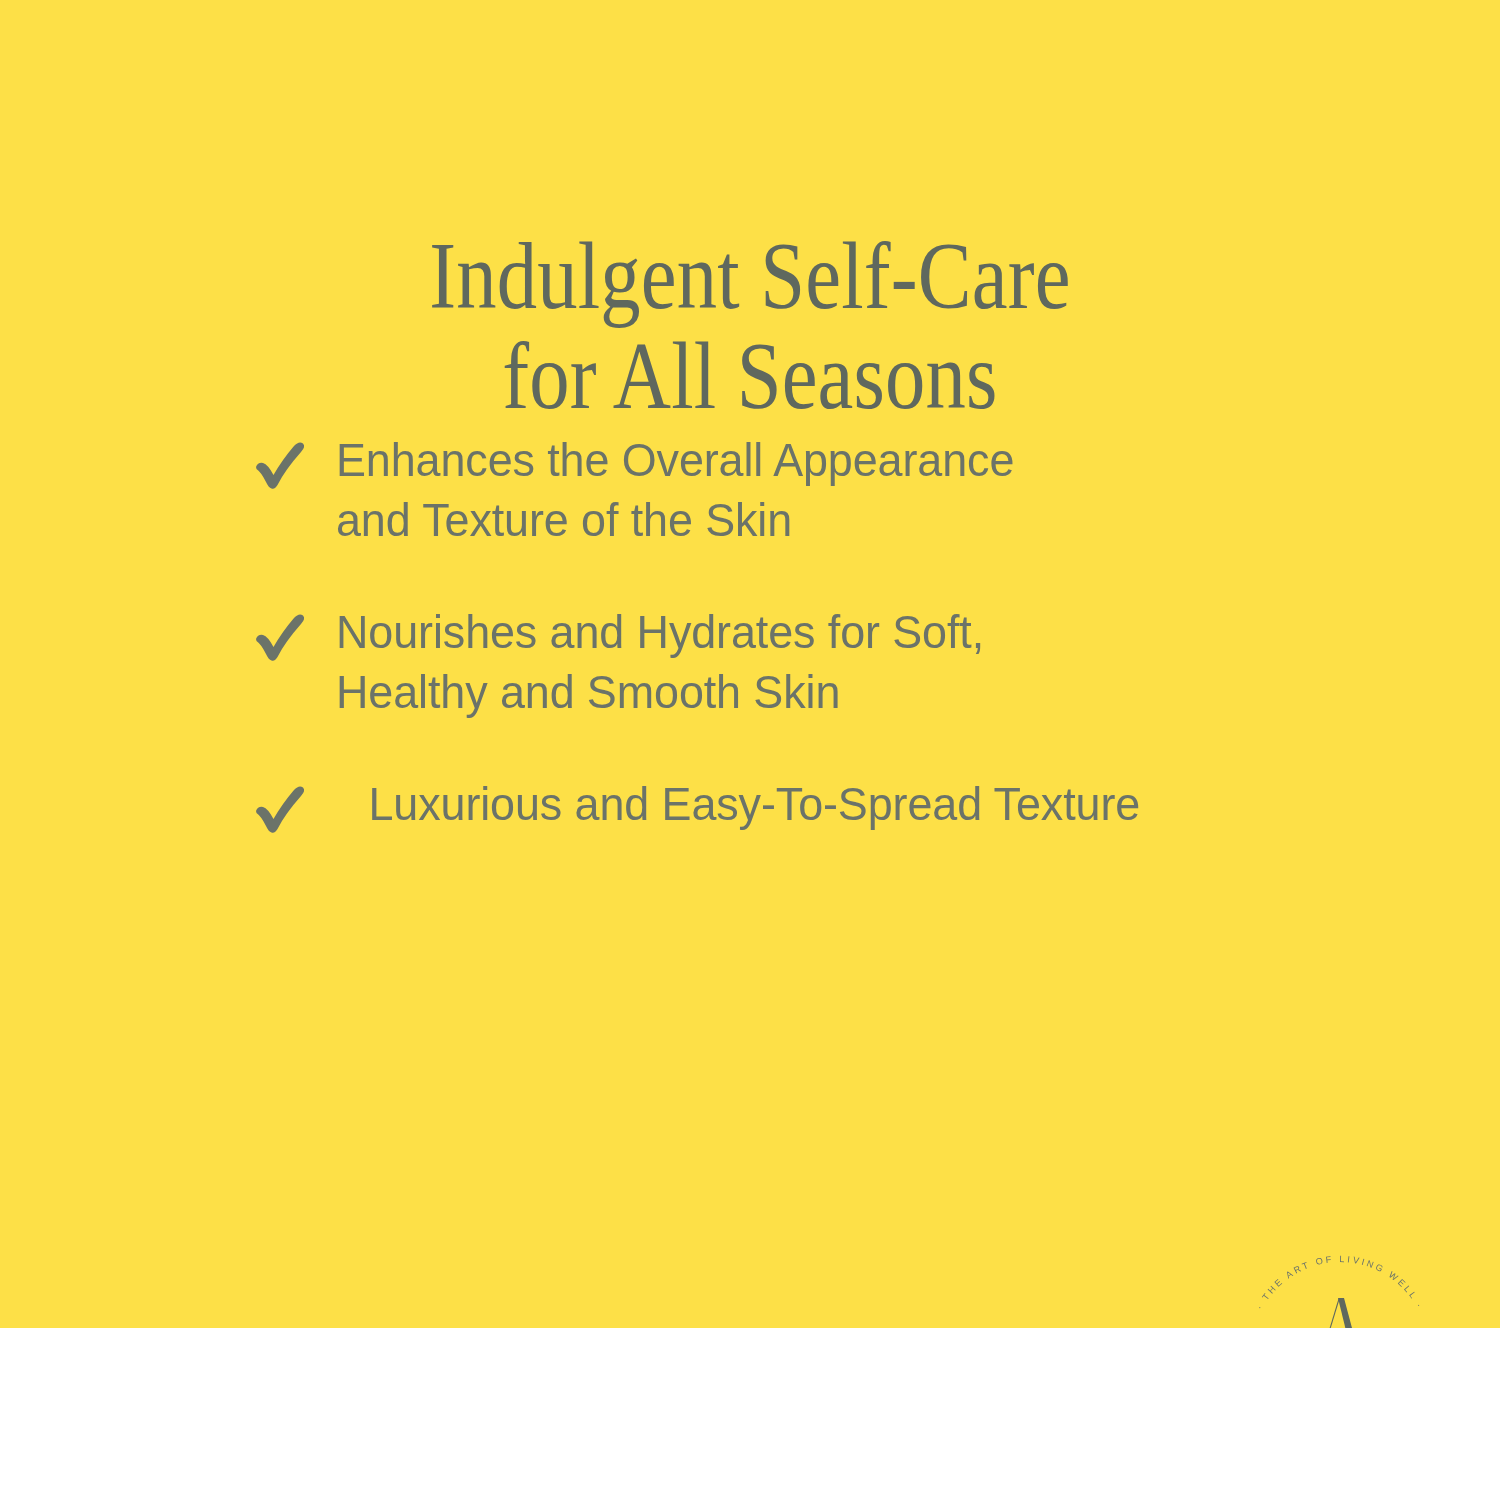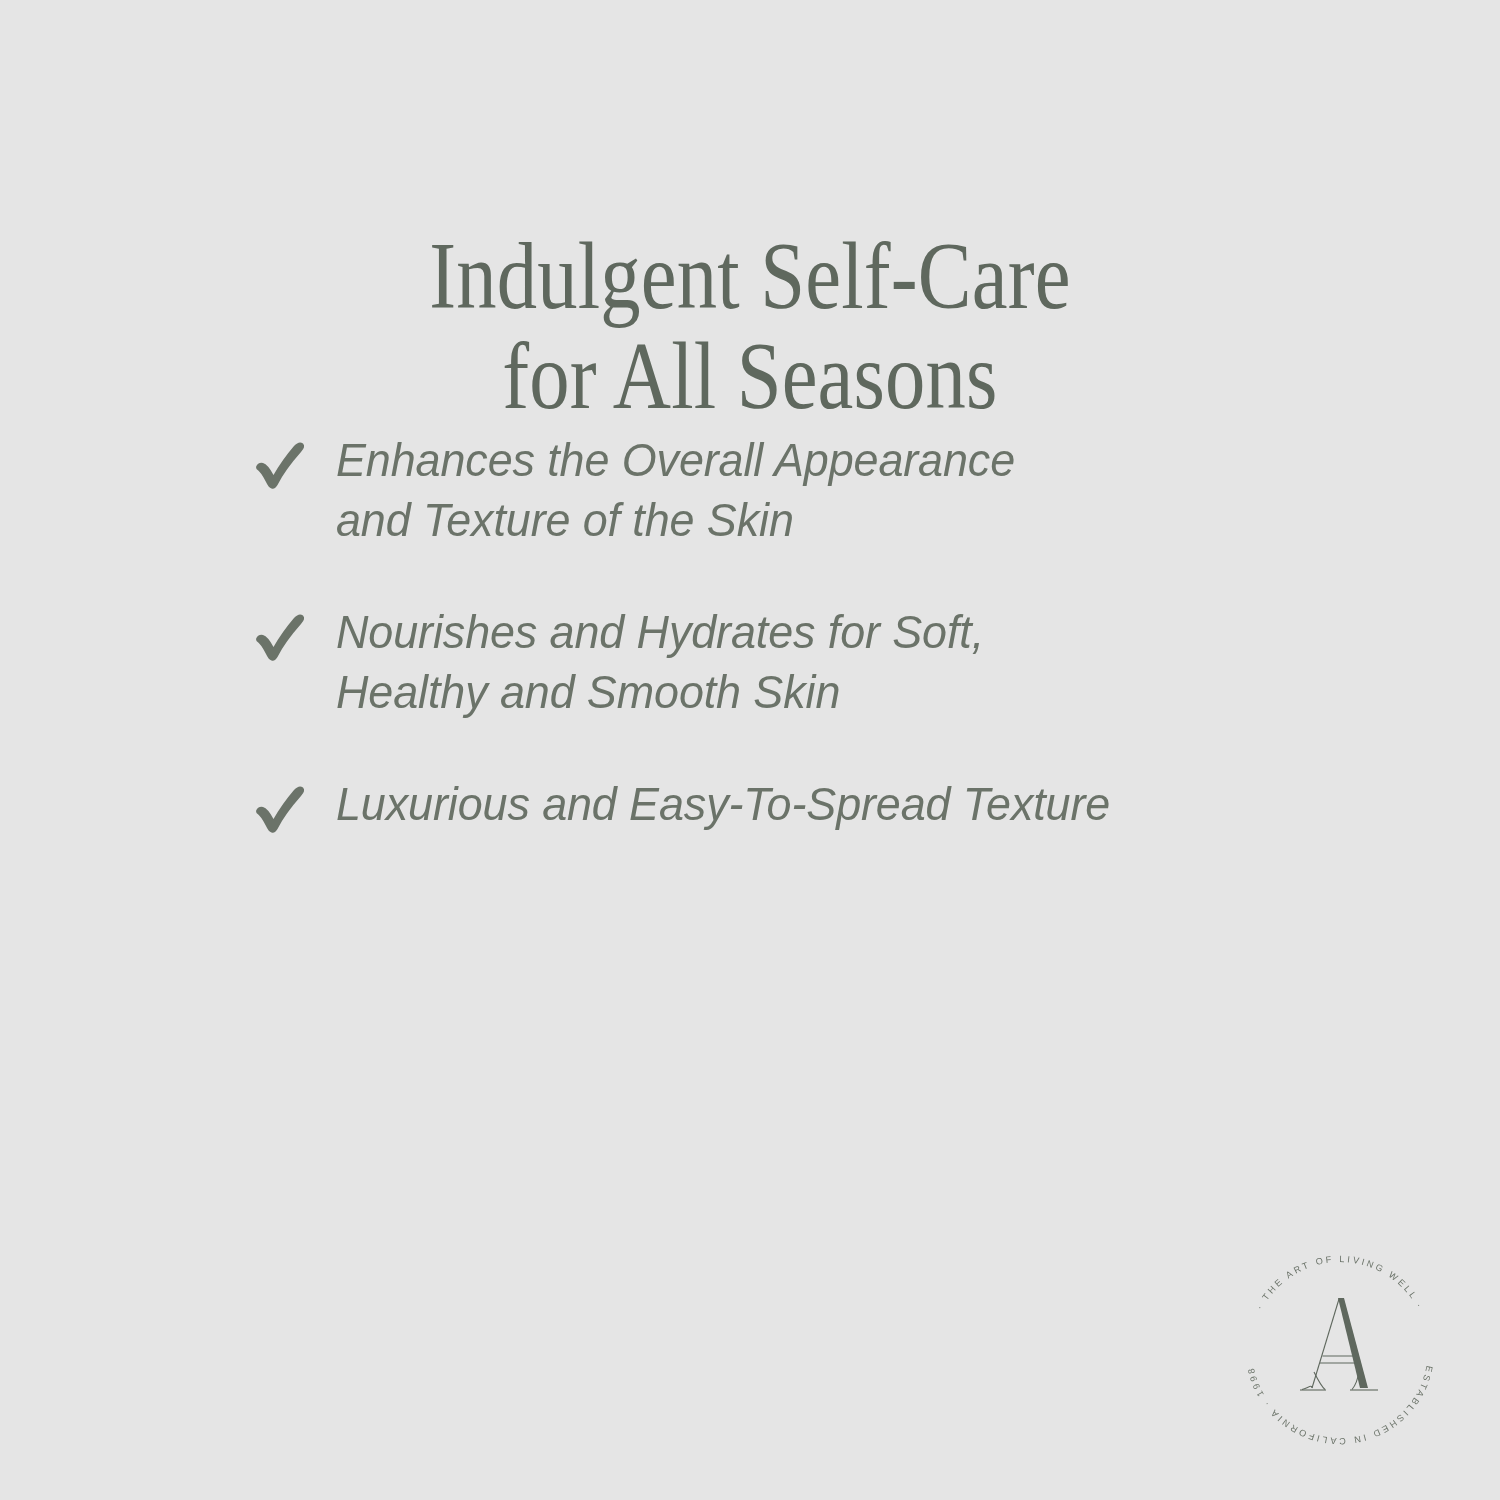--- a/index.html
+++ b/index.html
@@ -4,22 +4,22 @@
 <style>
   html, body {
     margin: 0;
     padding: 0;
     background: #ffffff;
   }
 
   .canvas {
     position: relative;
     width: 1500px;
-    height: 1500px;
-    background: #e5e5e5;
+    height: 1328px;
+    background: #fde047;
     overflow: hidden;
     font-family: "Liberation Sans", sans-serif;
     -webkit-font-smoothing: antialiased;
   }
 
   
   .headline {
     position: absolute;
     left: 0;
     top: 162px;
@@ -42,24 +42,23 @@
     left: 252px;
     top: 430px;
     width: 960px;
   }
 
   .bullet-row {
     position: relative;
     display: flex;
     align-items: flex-start;
     margin-bottom: 52px;
-    font-style: italic;
   }
 
-  .bullet-row:last-child { margin-bottom: 12px; }
+  .bullet-row:last-child { margin-bottom: 12px; text-align: center; }
 
   .check-icon {
     flex: 0 0 auto;
     width: 56px;
     height: 58px;
     margin-top: 6px;
     display: block;
   }
 
   .bullet-text {

